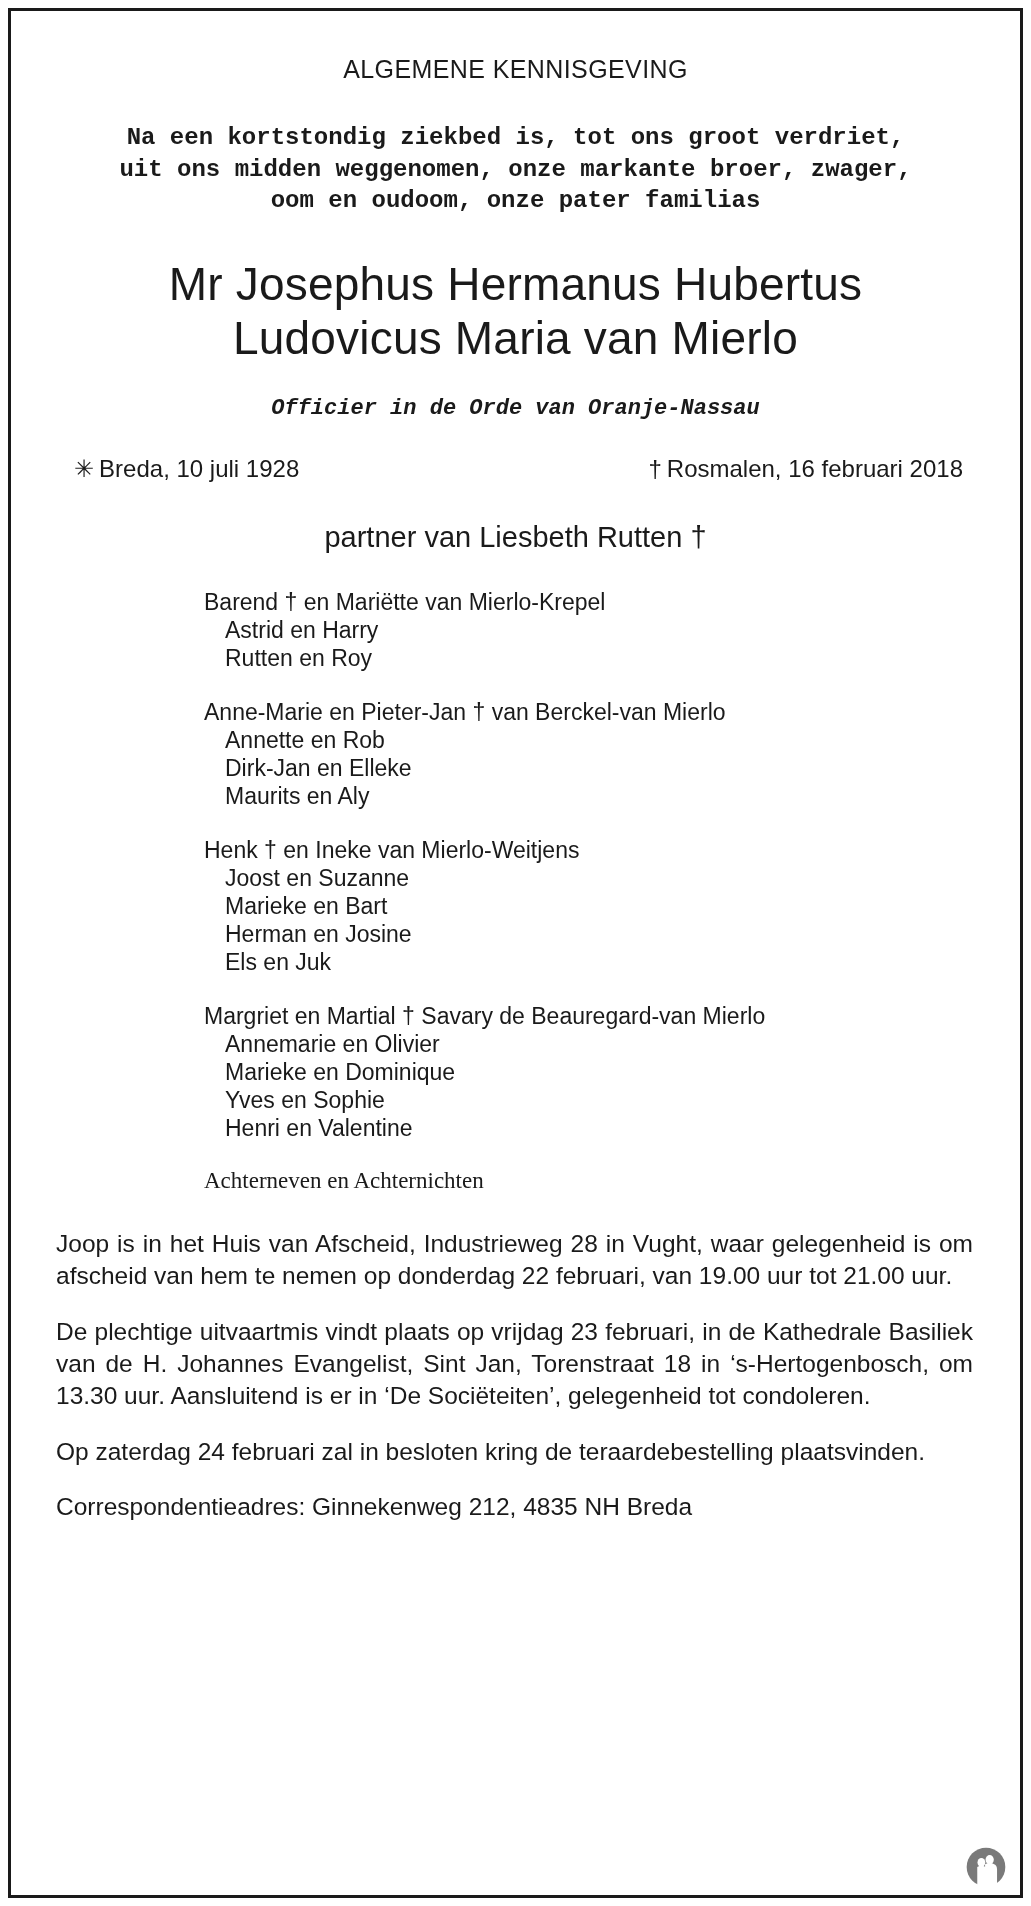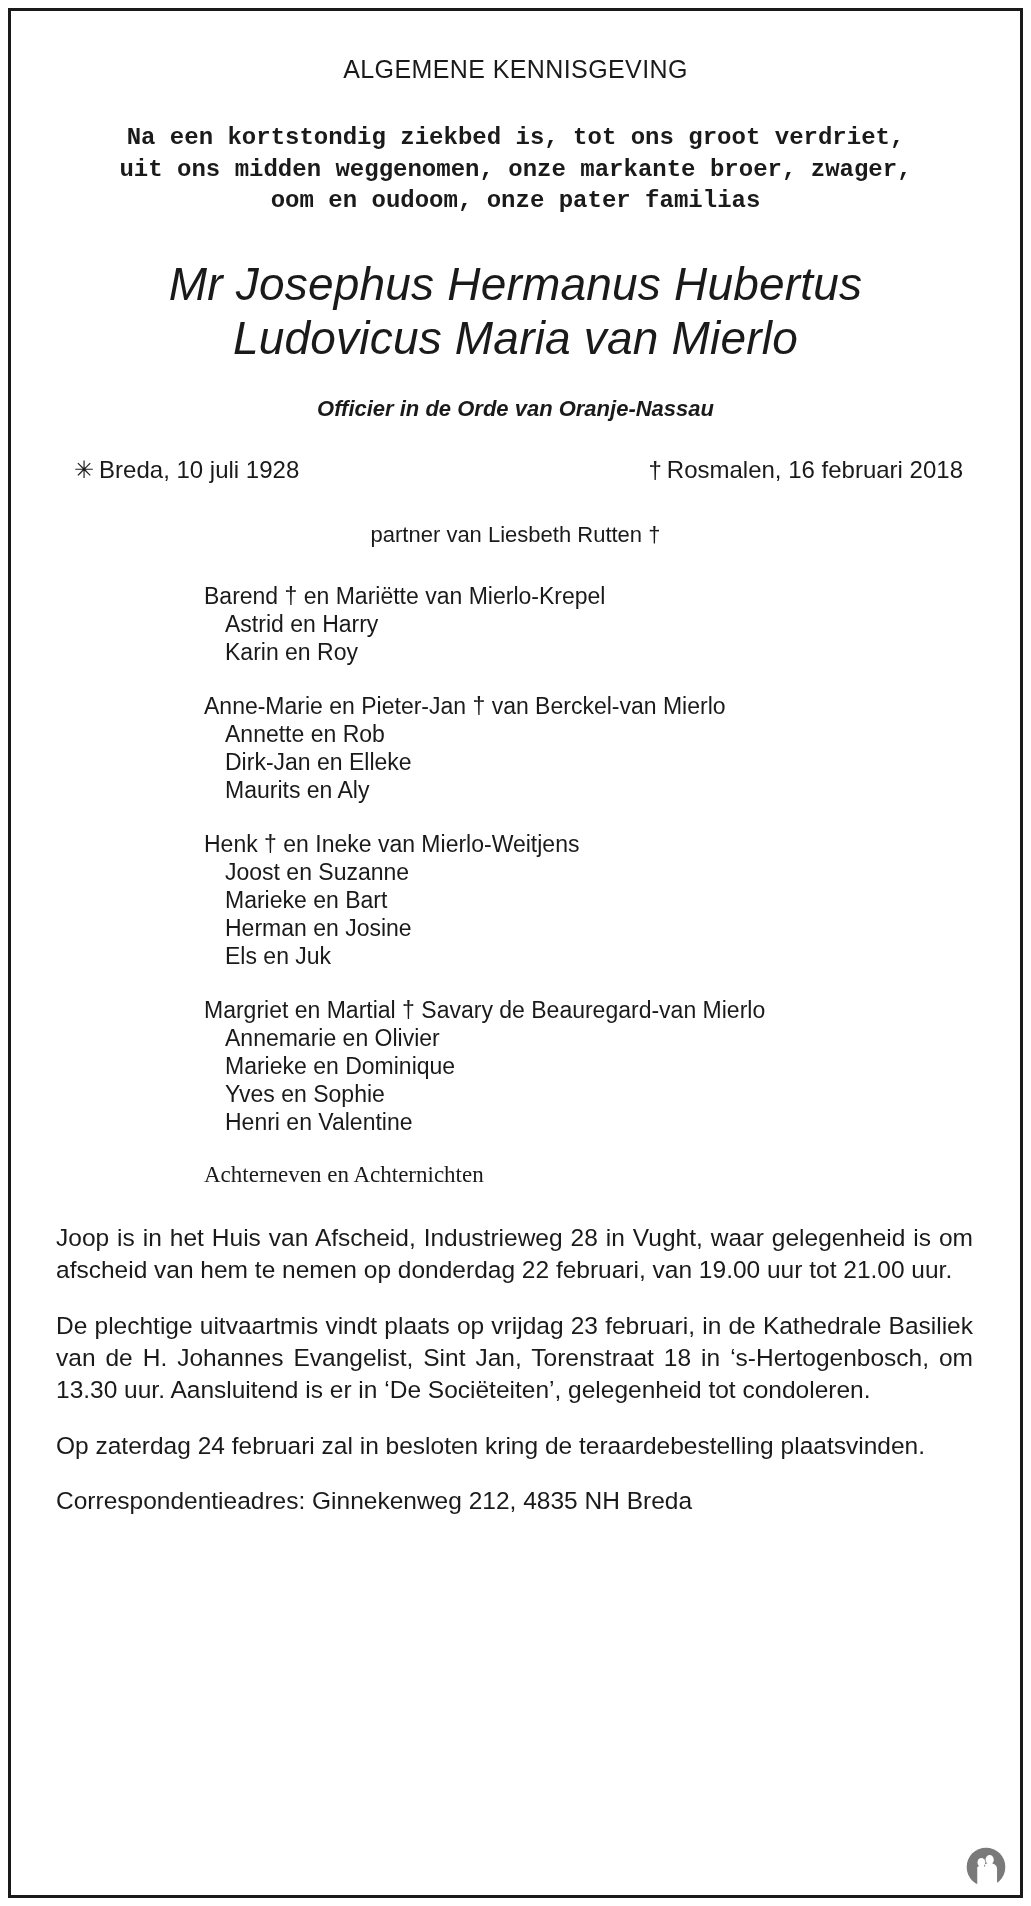--- a/index.html
+++ b/index.html
@@ -58,55 +58,54 @@
   .intro div { white-space: nowrap; font-family: Liberation Mono, monospace; }
 
   .fullname {
     font-family: "Liberation Sans Narrow", "Liberation Sans", sans-serif;
     font-weight: 300;
     font-size: 46px;
     line-height: 1.18;
     text-align: center;
     letter-spacing: 0.2px;
     margin: 0 0 30px 0;
-    font-style: italic;
   }
   .fullname div { white-space: nowrap; }
 
   .nickname {
     font-family: "Liberation Sans Narrow", "Liberation Sans", sans-serif;
     font-style: italic;
     font-weight: 400;
     font-size: 31px;
     text-align: center;
     margin: 0 0 32px 0;
   }
   .honor {
-    font-family: Liberation Sans, sans-serif;
+    font-family: Liberation Mono, monospace;
     font-style: italic;
     font-weight: 600;
     font-size: 22px;
     text-align: center;
     margin: 12px 0 34px 0;
   }
 
   .dates {
     font-family: "Liberation Sans Narrow", "Liberation Sans", sans-serif;
     font-size: 24px;
     display: flex;
     justify-content: space-between;
     align-items: flex-end;
     padding: 0 12px 0 18px;
     margin: 0 0 38px 0;
   }
   .dates .sym { margin-right: 5px; }
 
   .partner {
     font-family: "Liberation Sans", sans-serif;
-    font-size: 22px;
+    font-size: 29px;
     text-align: center;
     margin: 0 0 34px 0;
   }
 
   
   .families {
     margin: 0 0 0 0;
   }
   .fam-group {
     margin: 0 0 26px 0;
@@ -187,21 +186,21 @@
       </div>
     </div>
 
     <div class="partner">partner van Liesbeth Rutten †</div>
 
     <div class="families">
 
       <div class="fam-group">
         <div class="fam-head">Barend † en Mariëtte van Mierlo-Krepel</div>
         <div class="fam-child">Astrid en Harry</div>
-        <div class="fam-child">Karin en Roy</div>
+        <div class="fam-child">Rutten en Roy</div>
       </div>
 
       <div class="fam-group">
         <div class="fam-head">Anne-Marie en Pieter-Jan † van Berckel-van Mierlo</div>
         <div class="fam-child">Annette en Rob</div>
         <div class="fam-child">Dirk-Jan en Elleke</div>
         <div class="fam-child">Maurits en Aly</div>
       </div>
 
       <div class="fam-group">

